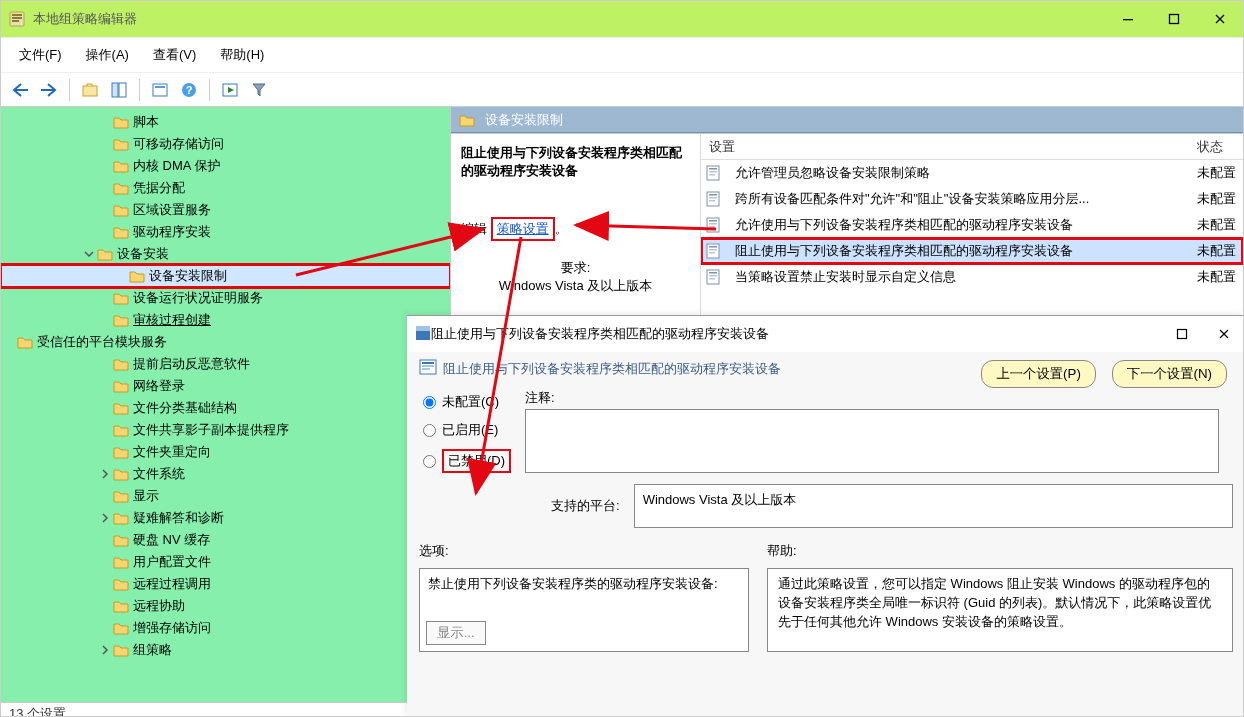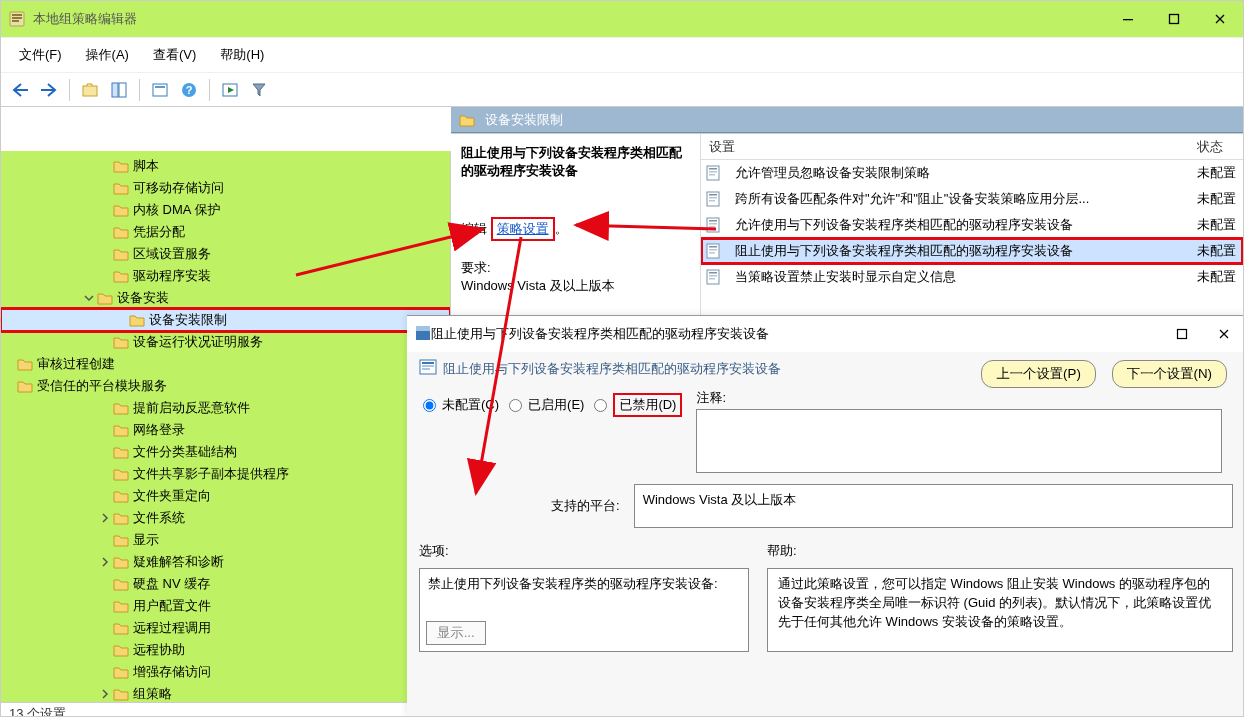--- a/index.html
+++ b/index.html
@@ -17,40 +17,40 @@
   .menubar { height:36px; display:flex; align-items:center; padding:0 6px; border-top:1px solid #efefef; border-bottom:1px solid #efefef; }
   .menuitem { padding:3px 12px; }
 
   
   .toolbar { height:34px; display:flex; align-items:center; padding:0 6px; border-bottom:1px solid #ccc; gap:3px; }
   .tbtn { width:26px; height:26px; display:flex; align-items:center; justify-content:center; border-radius:3px; }
   .tsep { width:1px; height:22px; background:#ccc; margin:0 4px; }
 
   
   .body { display:flex; height:calc(100% - 36px - 28px - 34px - 22px); }
-  .leftpane { width:450px; border-right:1px solid #ccc; overflow:hidden; background:#bef264; display:flex; flex-direction:column;margin-top:44px; }
+  .leftpane { width:450px; border-right:1px solid #ccc; overflow:hidden; background:#86efac; display:flex; flex-direction:column; }
   .treewrap { flex:1; overflow:hidden; padding-top:4px; }
   .rightpane { flex:1; display:flex; flex-direction:column; overflow:hidden; }
 
   
   .trow { display:flex; align-items:center; height:22px; white-space:nowrap; }
   .caret    { width:16px; display:inline-flex; justify-content:center; color:#666; }
   .folder   { width:16px; height:16px; margin-right:4px; display:inline-flex; }
   .trow.selected { background:#d0e7ff; outline:1px dotted #1a73e8; }
 
   
   .catheader { height:26px; display:flex; align-items:center; background:#9db8d0; color:#fff; padding:0 8px; gap:6px; font-size:13px; border-bottom:1px solid #6e8fae; }
   .catheader .folder { filter:none; }
 
   .rightcols { flex:1; display:flex; overflow:hidden; border-top:1px solid #ccc; }
   .descpane  { width:250px; padding:10px 10px; border-right:1px solid #ddd; overflow:hidden; position:relative; }
   .descpane .h1 { font-weight:700; font-size:13px; margin:0 0 16px 0; line-height:1.35; }
   .descpane .editline { margin:4px 0; }
   .descpane a { color:#1155cc; text-decoration:underline;margin-top:22px; }
-  .descpane .req { margin-top:18px; }
+  .descpane .req { margin-top:18px;text-align:center; }
   .redbox-link { border:2px solid #e30613; padding:1px 4px; display:inline-block; }
 
   .listpane { flex:1; overflow:hidden; display:flex; flex-direction:column; }
   .listhdr  { display:flex; height:26px; border-bottom:1px solid #ddd; align-items:center; font-size:13px; color:#333; }
   .col-set  { flex:1; padding-left:8px; }
   .col-state{ width:50px; padding-left:4px; }
   .polrow   { display:flex; align-items:center; height:26px; padding-left:4px; gap:6px; }
   .polrow .picon { width:16px; height:16px; display:inline-flex; }
   .polrow.sel { background:#cde2ff; outline:1px solid #1a73e8; }
 
@@ -61,21 +61,21 @@
   .dialog { position:absolute; left:406px; top:314px; width:838px; height:403px; background:#f7f7f7; border-top:1px solid #999; box-shadow:-2px -2px 6px rgba(0,0,0,.08); overflow:hidden; }
   .dlg-titlebar { height:36px; display:flex; align-items:center; padding:0 8px; background:#fff; position:relative; }
   .dlg-winbtns { position:absolute; right:0; top:0; display:flex; height:36px; }
   .dlg-winbtn { width:42px; height:36px; display:flex; align-items:center; justify-content:center; }
   .dlg-head    { display:flex; align-items:center; padding:6px 12px 4px 12px; background:#f7f7f7; gap:6px; }
   .dlg-head .title { color:#3b5e86; }
   .dlg-navbtns { position:absolute; right:18px; top:44px; display:flex; gap:16px; }
   .dlg-btn { border:1px solid #888; background:#fef9c3; padding:4px 14px; border-radius:12px; }
 
   .dlg-row1 { display:flex; align-items:flex-start; padding:6px 12px 2px 12px; gap:14px; }
-  .radiogroup { display:flex; flex-direction:row; gap:10px; padding:4px 0 0 4px; }
+  .radiogroup { display:flex; flex-direction:column; gap:10px; padding:4px 0 0 4px; }
   .radio { display:flex; align-items:center; gap:6px; }
   .radio input { margin:0; }
   .redbox3 { border:2px solid #e30613; padding:1px 4px; display:inline-block; }
 
   .commentbox { flex:1; }
   .commentbox .lbl { display:block; margin-bottom:2px; }
   .ta { width:98%; height:64px; border:1px solid #888; background:#fff; resize:none; padding:2px; font-family:inherit; }
 
   .platform-row { display:flex; align-items:center; padding:6px 12px 6px 144px; gap:14px; }
   .platbox { flex:1; border:1px solid #888; background:#fff; padding:6px 8px; height:44px; }
@@ -267,21 +267,21 @@
           </div>
           <div class="trow" style="padding-left: 96px;">
             <span class="caret"></span>
             <span class="folder">
               <svg width="16" height="16" viewBox="0 0 16 16">
                 <path d="M1 4 h5 l2 2 h7 v8 h-14 z" fill="#f6d671" stroke="#c79a24"></path>
               </svg>
             </span>
             <span>设备运行状况证明服务</span>
           </div>
-          <div class="trow" style="">
+          <div class="trow" style="padding-left: 96px; text-decoration: underline;">
             <span class="caret"></span>
             <span class="folder">
               <svg width="16" height="16" viewBox="0 0 16 16">
                 <path d="M1 4 h5 l2 2 h7 v8 h-14 z" fill="#f6d671" stroke="#c79a24"></path>
               </svg>
             </span>
             <span>审核过程创建</span>
           </div>
           <div class="trow" style="">
             <span class="caret"></span>

